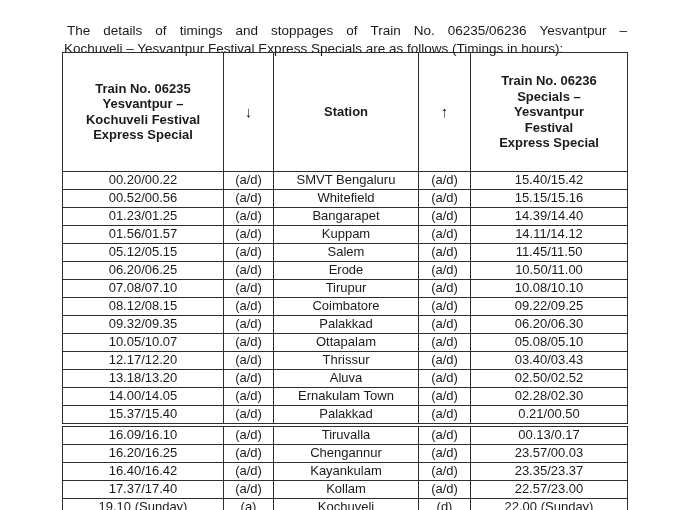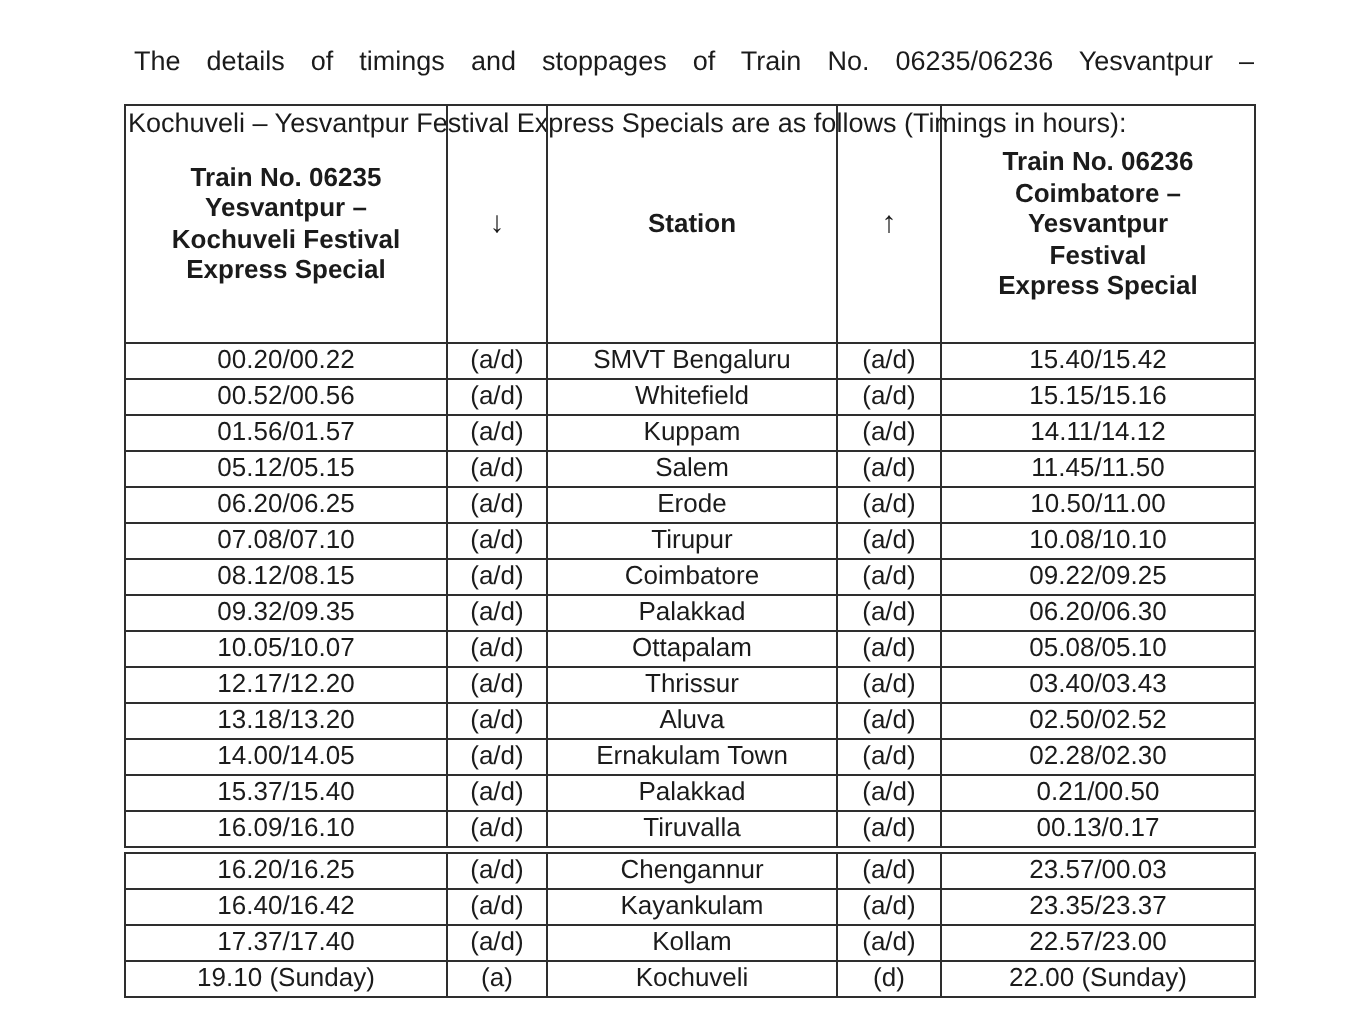--- a/index.html
+++ b/index.html
@@ -27,21 +27,20 @@
   }
   .intro .line1 {
     display: block;
     text-align: justify;
     text-align-last: justify;
     text-indent: 3px;
   }
   .intro .line2 {
     display: block;
     white-space: nowrap;
-    margin-top: 13px;
   }
   table.timings {
     position: absolute;
     left: 62px;
     top: 52px;
     width: 565px;
     border-collapse: collapse;
     table-layout: fixed;
   }
   table.timings th, table.timings td {
@@ -101,40 +100,47 @@
         </th>
         <th class="arrow-col">
           <span>↓</span>
         </th>
         <th>Station</th>
         <th class="arrow-col">
           <span>↑</span>
         </th>
         <th>
           <div>Train No. 06236</div>
-          <div>Coimbatore –</div>
+          <div>Specials –</div>
           <div>Yesvantpur Festival</div>
           <div>Express Special</div>
         </th>
       </tr>
     </thead>
     <tbody>
         <tr>
         <td>00.20/00.22</td>
         <td>(a/d)</td>
         <td>SMVT Bengaluru</td>
         <td>(a/d)</td>
         <td>15.40/15.42</td>
       </tr>
         <tr>
         <td>00.52/00.56</td>
         <td>(a/d)</td>
         <td>Whitefield</td>
         <td>(a/d)</td>
         <td>15.15/15.16</td>
+      </tr>
+        <tr>
+        <td>01.23/01.25</td>
+        <td>(a/d)</td>
+        <td>Bangarapet</td>
+        <td>(a/d)</td>
+        <td>14.39/14.40</td>
       </tr>
         <tr>
         <td>01.56/01.57</td>
         <td>(a/d)</td>
         <td>Kuppam</td>
         <td>(a/d)</td>
         <td>14.11/14.12</td>
       </tr>
         <tr>
         <td>05.12/05.15</td>

